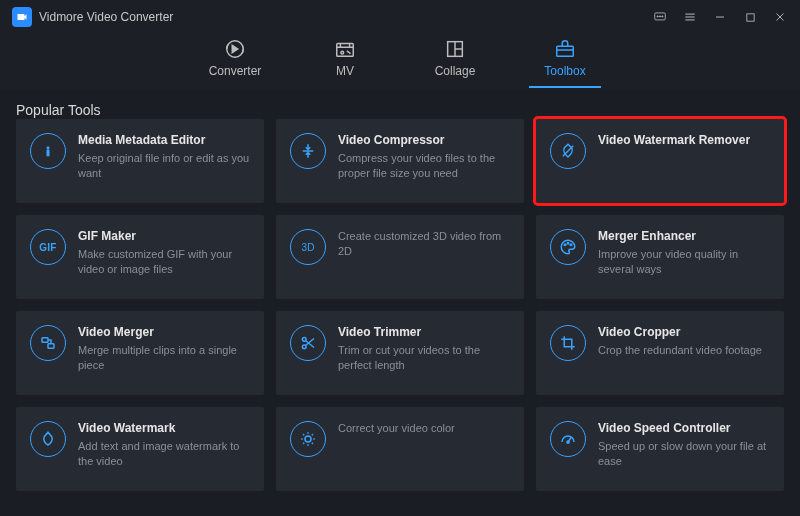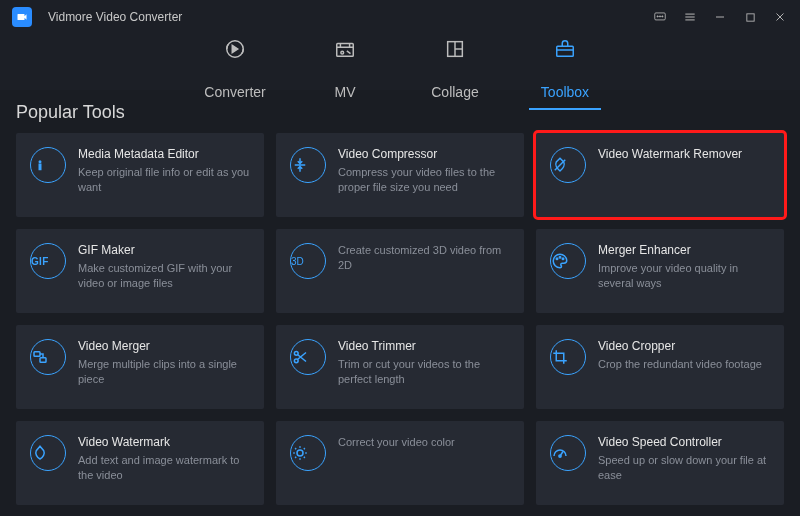--- a/index.html
+++ b/index.html
@@ -1,35 +1,35 @@
 <!DOCTYPE html>
 <html><head>
 <meta charset="utf-8">
 <style>
 *{box-sizing:border-box;margin:0;padding:0;font-family:"Segoe UI",Arial,sans-serif}
 body{background:#1a1d23;width:800px;height:516px;overflow:hidden;color:#aaa}
 .titlebar{display:flex;align-items:center;justify-content:space-between;height:34px;padding:0 12px;background:#1c1f26}
-.titlebar-left{display:flex;align-items:center;gap:16px}
+.titlebar-left{display:flex;align-items:center;gap:7px}
 .logo{width:20px;height:20px;background:#2a8cff;border-radius:4px;display:flex;align-items:center;justify-content:center}
 .logo svg{width:12px;height:12px;fill:#fff}
 .app-title{color:#c8c8c8;font-size:12px}
 .titlebar-right{display:flex;align-items:center;gap:14px}
 .win-btn{width:16px;height:16px;cursor:pointer;display:flex;align-items:center;justify-content:center;color:#b0b0b0}
 .tabs{display:flex;justify-content:center;gap:50px;height:56px;align-items:flex-start;padding-top:4px;background:#1c1f26}
-.tab{display:flex;flex-direction:column;align-items:center;gap:24px;cursor:pointer;padding-bottom:8px;position:relative;color:#bdbdbd;font-size:14px;width:60px}
+.tab{display:flex;flex-direction:column;align-items:center;gap:4px;cursor:pointer;padding-bottom:8px;position:relative;color:#bdbdbd;font-size:12px;width:60px}
 .tab.active{color:#3aa3ff}
 .tab.active::after{content:"";position:absolute;bottom:-2px;left:-6px;right:-6px;height:2px;background:#3aa3ff}
 .tab-icon{height:22px;display:flex;align-items:center;justify-content:center}
 .section{padding:12px 16px 0}
-.section-title{font-size:18px;color:#d8d8d8;margin-bottom:10px}
+.section-title{font-size:14px;color:#d8d8d8;margin-bottom:1px}
 .grid{display:grid;grid-template-columns:repeat(3,1fr);gap:12px;padding:0 16px 16px}
 .card{background:#262a33;border-radius:2px;padding:14px 14px;display:flex;gap:12px;cursor:pointer;min-height:84px;align-items:flex-start}
-.card-icon{width:36px;height:36px;border:1.5px solid #3aa3ff;border-radius:50%;display:flex;align-items:center;justify-content:flex-start;flex-shrink:0;color:#3aa3ff}
+.card-icon{width:36px;height:36px;border:1.5px solid #3aa3ff;border-radius:50%;display:flex;align-items:center;justify-content:center;flex-shrink:0;color:#3aa3ff}
 .card-body{flex:1;min-width:0}
-.card-title{font-size:12px;color:#e6e6e6;font-weight:400;margin-bottom:4px}
+.card-title{font-size:12px;color:#e6e6e6;font-weight:700;margin-bottom:4px}
 .card-desc{font-size:11px;color:#8a8f99;line-height:1.35}
 .card.highlight{outline:3px solid #ff1a1a;outline-offset:0}
 .gif-text{font-size:10px;font-weight:700;letter-spacing:.3px}
 .threeD-text{font-size:10px;font-weight:400}
 </style>
 </head>
 <body>
 
 <div class="titlebar">
   <div class="titlebar-left">

